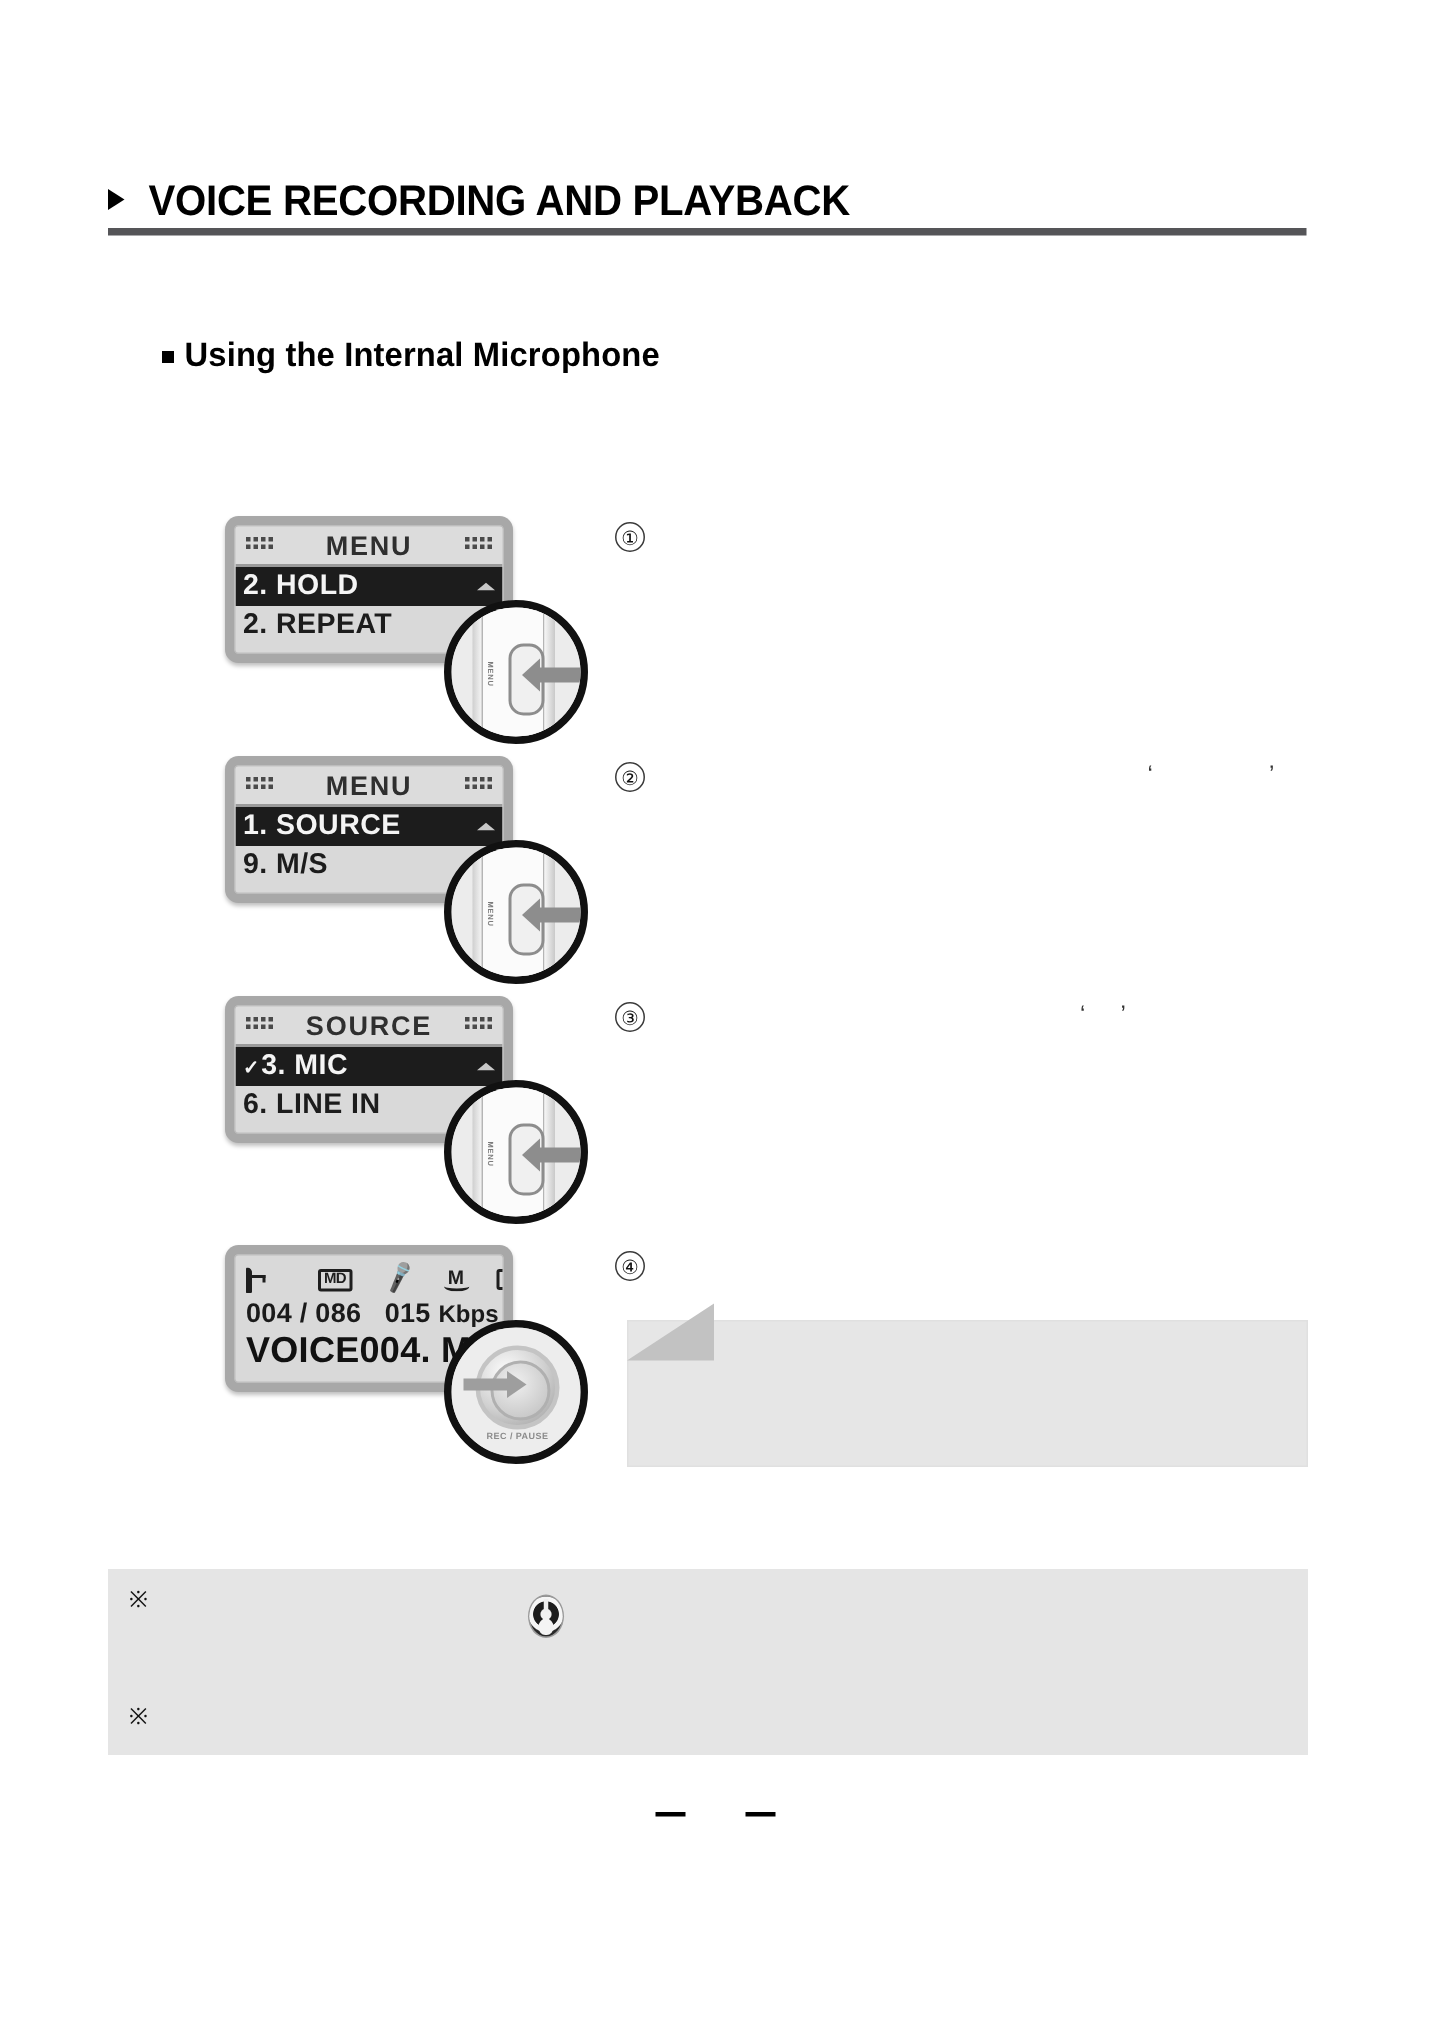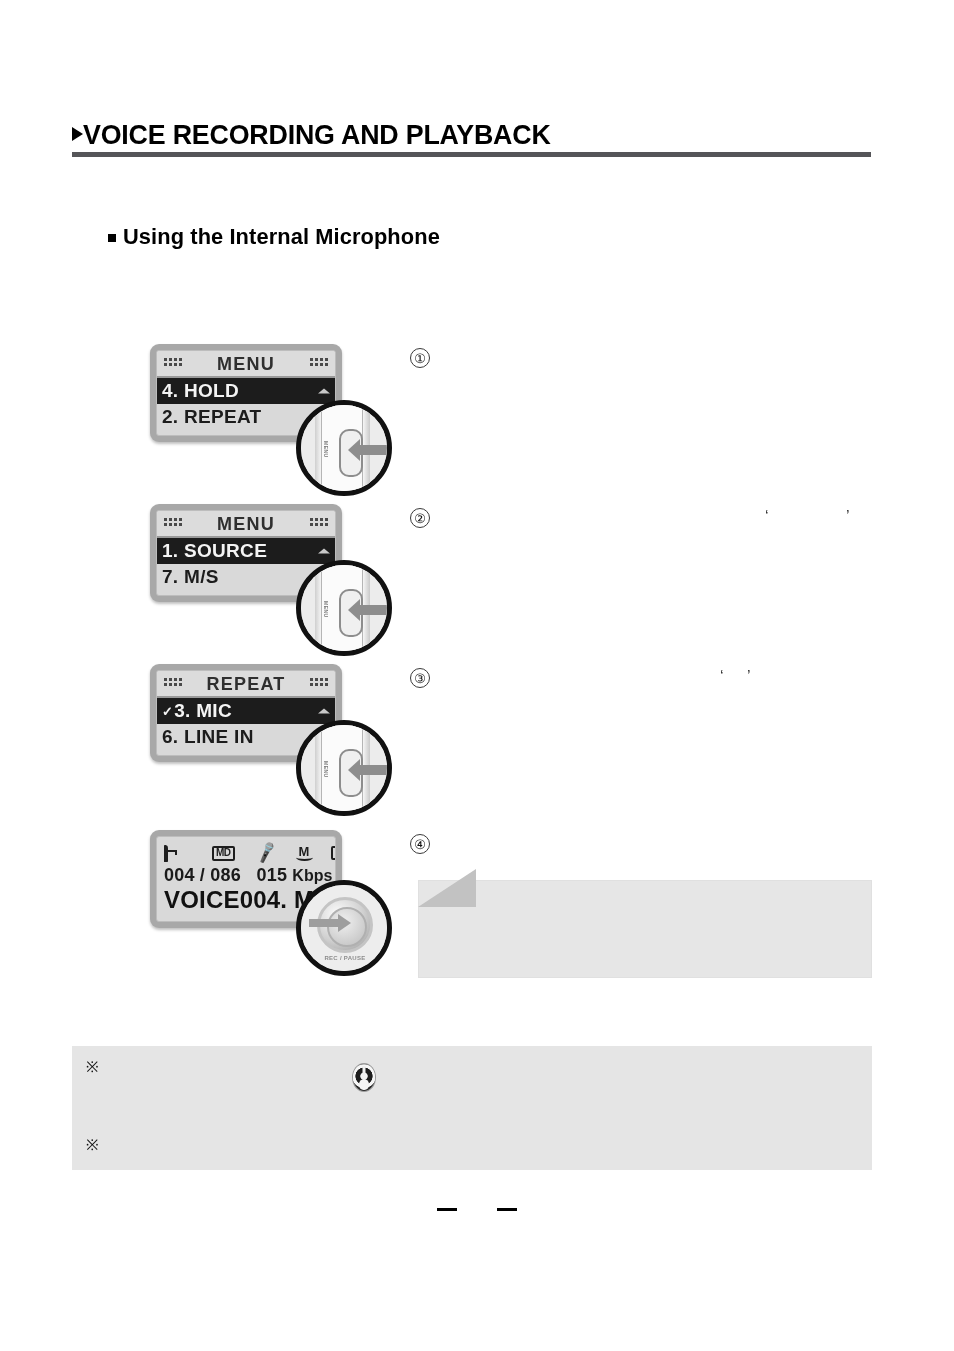--- a/index.html
+++ b/index.html
@@ -18,21 +18,21 @@
   
   #page-header {
     position: absolute;
     left: 72px;
     top: 118px;
     width: 800px;
   }
   #page-header .title-row {
     display: flex;
     align-items: baseline;
-    gap: 0;
+    gap: 16px;
   }
   .tri-marker {
     width: 0; height: 0;
     border-left: 11px solid #000;
     border-top: 7px solid transparent;
     border-bottom: 7px solid transparent;
     position: relative;
     top: -3px;
   }
   #page-header .title-text {
@@ -536,21 +536,21 @@
             <i></i>
             <i></i>
             <i></i>
             <i></i>
             <i></i>
             <i></i>
             <i></i>
           </span>
       </div>
       <div class="lcd-item selected">
-        <span>4. HOLD</span>
+        <span>2. HOLD</span>
         <span class="scroll-arrow"></span>
       </div>
       <div class="lcd-item">
         <span>2. REPEAT</span>
       </div>
     </div>
   </div>
 
   <div class="magnifier mag-side">
     <div class="mag-inner-side">
@@ -591,21 +591,21 @@
             <i></i>
             <i></i>
             <i></i>
           </span>
       </div>
       <div class="lcd-item selected">
         <span>1. SOURCE</span>
         <span class="scroll-arrow"></span>
       </div>
       <div class="lcd-item">
-        <span>7. M/S</span>
+        <span>9. M/S</span>
       </div>
     </div>
   </div>
 
   <div class="magnifier mag-side">
     <div class="mag-inner-side">
       <div class="strip-l"></div>
       <div class="body"></div>
       <div class="strip-r"></div>
       <div class="vlabel">MENU</div>
@@ -627,21 +627,21 @@
         <span class="dotgrid">
             <i></i>
             <i></i>
             <i></i>
             <i></i>
             <i></i>
             <i></i>
             <i></i>
             <i></i>
           </span>
-        <span class="lcd-title">REPEAT</span>
+        <span class="lcd-title">SOURCE</span>
         <span class="dotgrid">
             <i></i>
             <i></i>
             <i></i>
             <i></i>
             <i></i>
             <i></i>
             <i></i>
             <i></i>
           </span>

